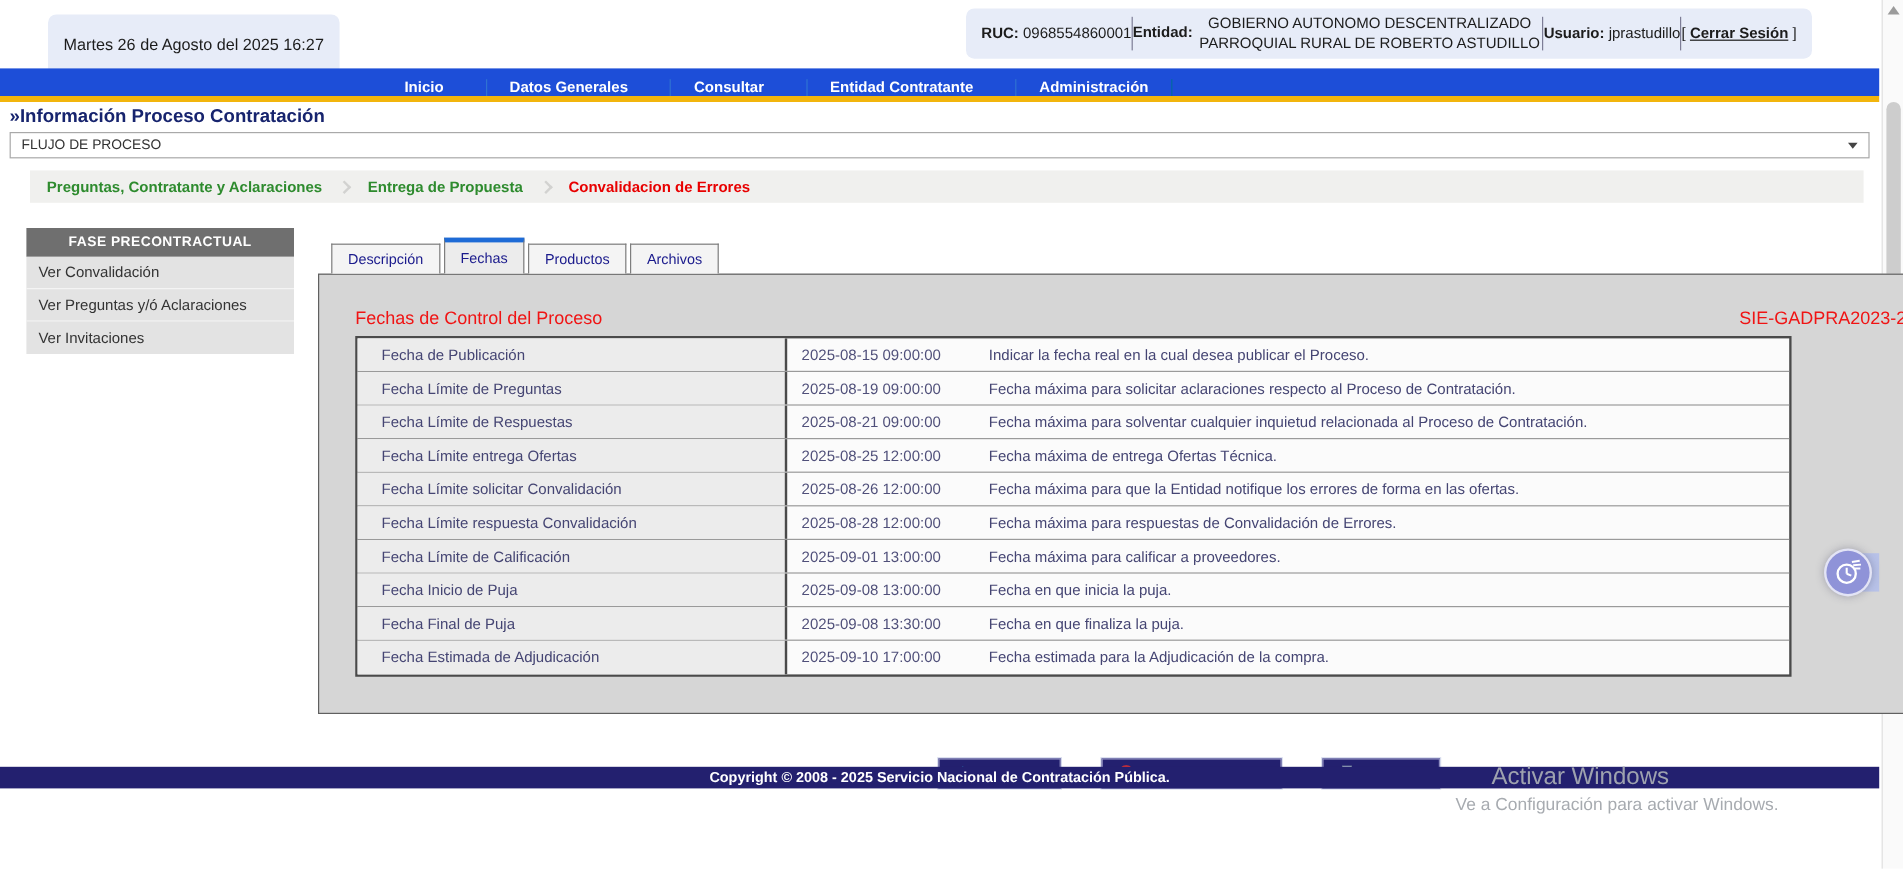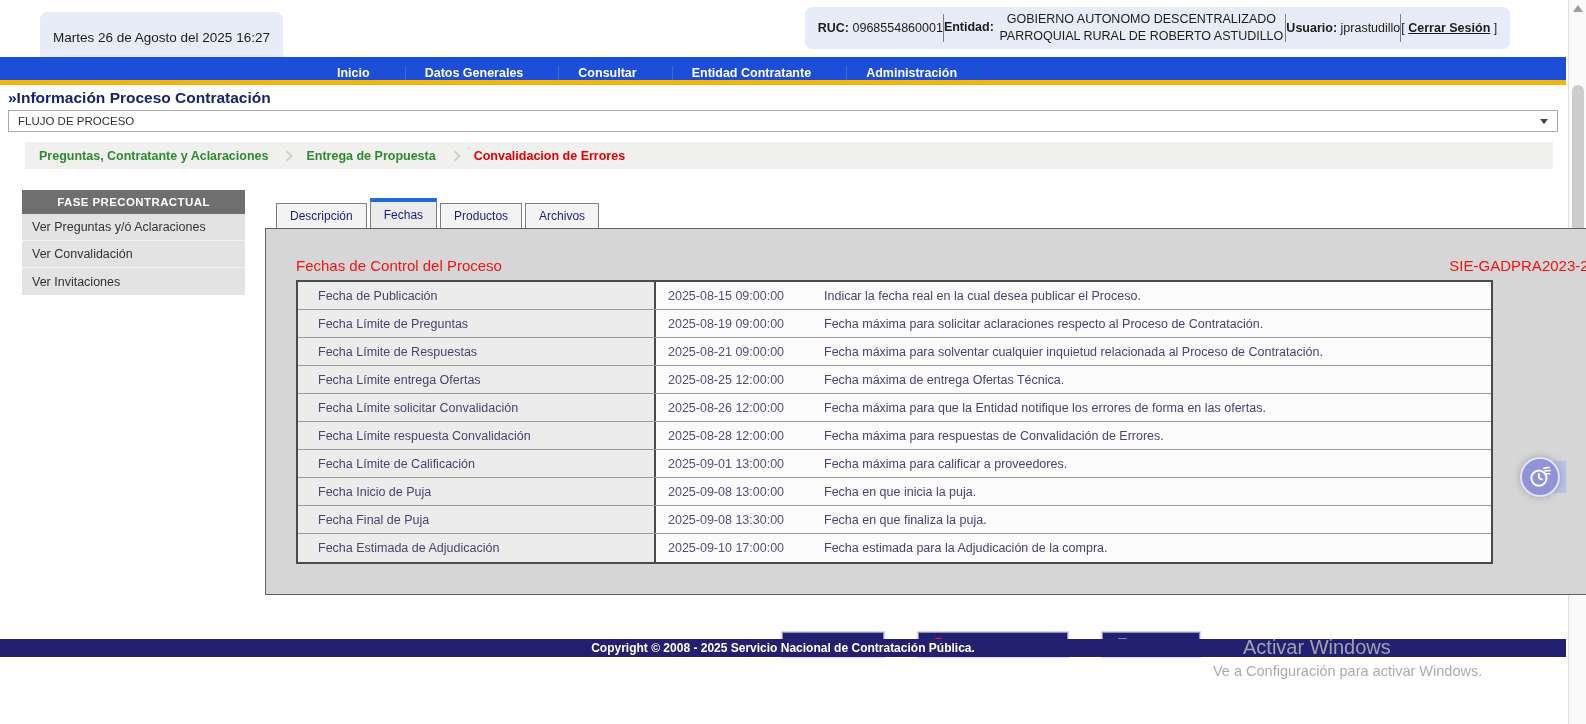--- a/index.html
+++ b/index.html
@@ -125,22 +125,22 @@
 <div class="breadcrumb">
   <span class="crumb done">Preguntas, Contratante y Aclaraciones</span>
   <span class="chev"></span>
   <span class="crumb done">Entrega de Propuesta</span>
   <span class="chev"></span>
   <span class="crumb current">Convalidacion de Errores</span>
 </div>
 
 <div class="sidebar">
   <div class="sidebar-header">FASE PRECONTRACTUAL</div>
+  <div class="sidebar-item">Ver Convalidación</div>
   <div class="sidebar-item">Ver Preguntas y/ó Aclaraciones</div>
-  <div class="sidebar-item">Ver Convalidación</div>
   <div class="sidebar-item">Ver Invitaciones</div>
 </div>
 
 <div class="panel">
   <div class="panel-heading-row">
     <span class="heading-red">Fechas de Control del Proceso</span>
     <span class="heading-red">SIE-GADPRA2023-2027-2021-001</span>
   </div>
 
   <div class="fechas-table">

